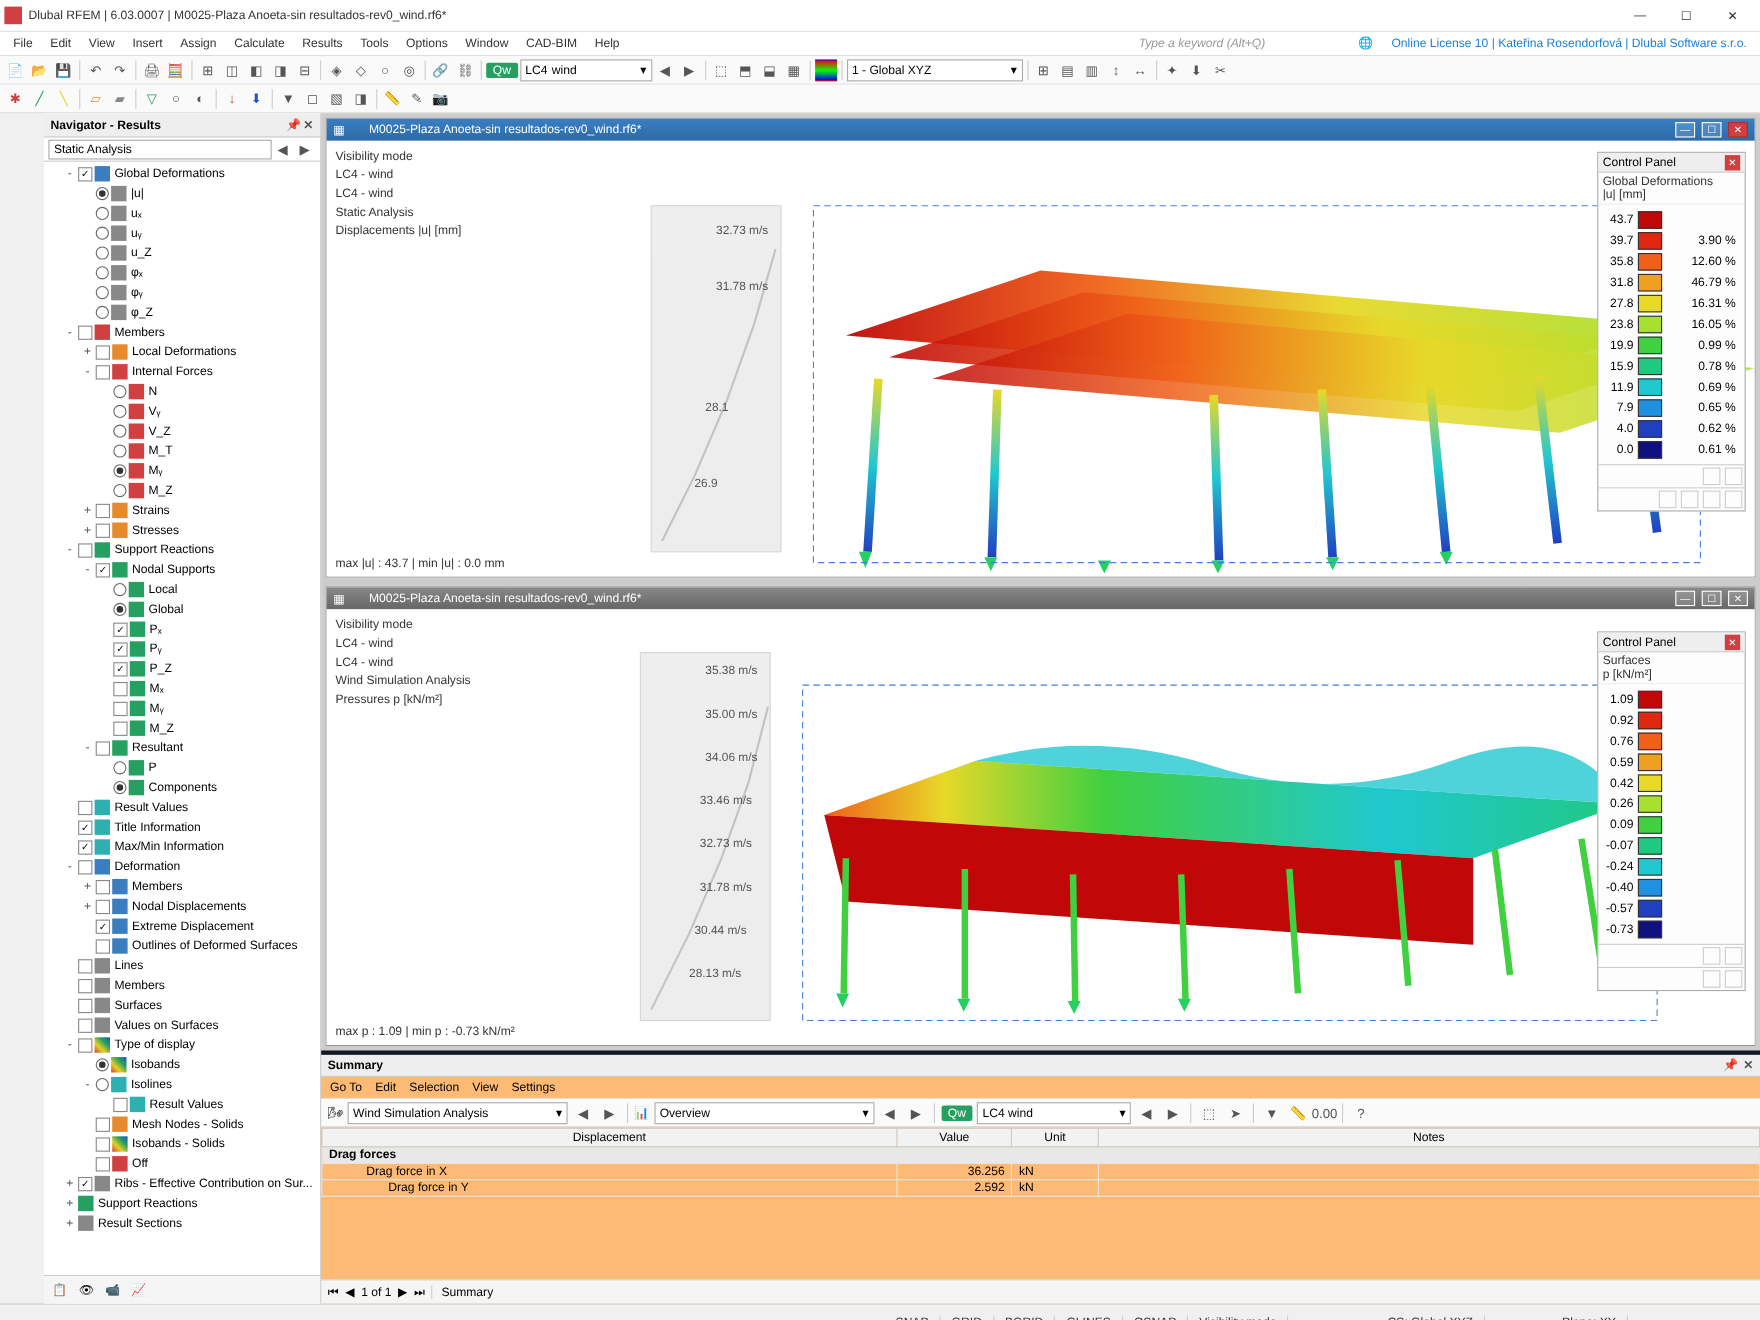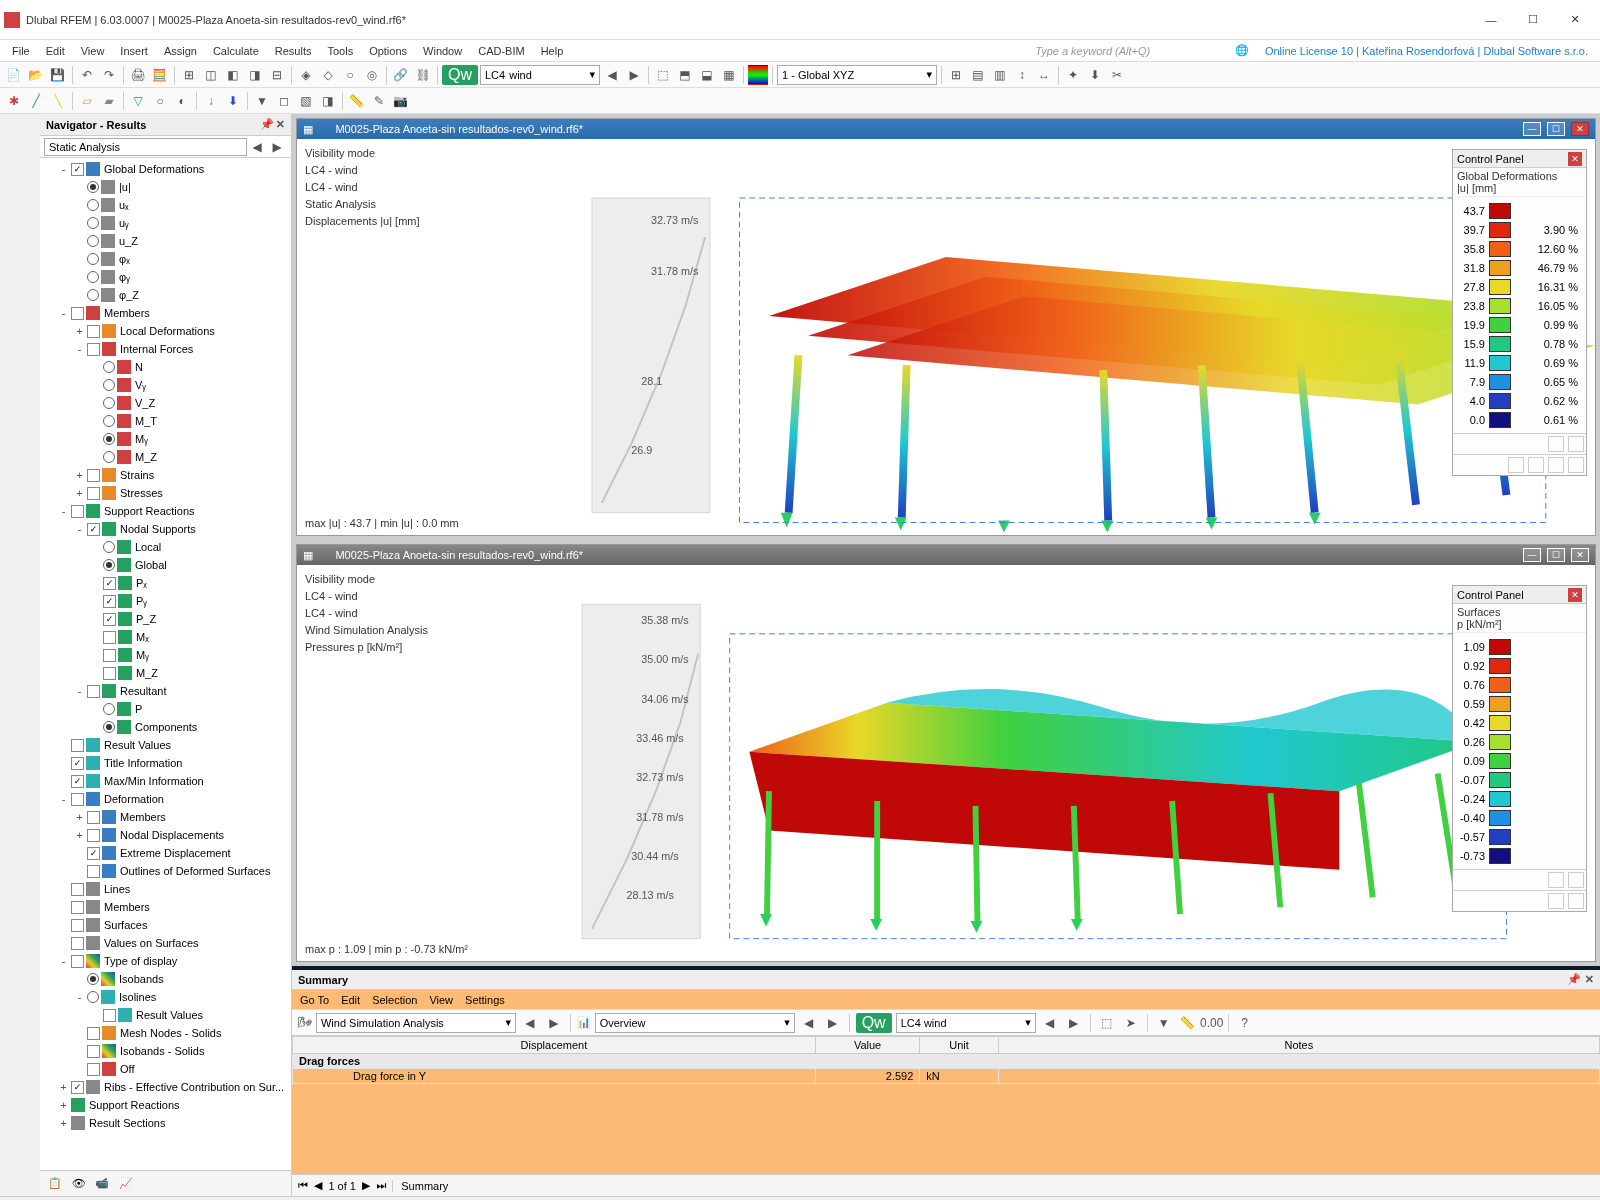--- a/index.html
+++ b/index.html
@@ -1,35 +1,35 @@
 <!DOCTYPE html>
 <html><head>
 <meta charset="utf-8">
 <style>
 * { margin: 0; padding: 0; box-sizing: border-box; font-family: "Segoe UI", Tahoma, sans-serif; font-size: 11px; }
 body { background: #f0f0f0; width: 1600px; height: 1200px; overflow: hidden; position: relative; }
 
 
-.titlebar { height: 40px; background: #fff; display: flex; align-items: center; padding: 0 4px; border-bottom: 1px solid #ddd; }
+.titlebar { height: 29px; background: #fff; display: flex; align-items: center; padding: 0 4px; border-bottom: 1px solid #ddd; }
 .titlebar .icon { width: 16px; height: 16px; background: #d04040; margin-right: 6px; }
 .titlebar .text { flex: 1; color: #333; }
 .win-controls { display: flex; }
 .win-controls span { width: 42px; height: 24px; display: flex; align-items: center; justify-content: center; color: #333; }
 
 
 .menubar { height: 22px; background: #fff; display: flex; align-items: center; padding: 0 4px; border-bottom: 1px solid #ddd; }
 .menubar span { padding: 2px 8px; color: #333; }
 .menubar .search { margin-left: auto; color: #999; font-style: italic; width: 200px; }
 .menubar .license { color: #1a7fd8; padding-right: 8px; }
 
 
 .toolbar { height: 26px; background: #fafafa; border-bottom: 1px solid #ddd; display: flex; align-items: center; padding: 0 4px; gap: 2px; }
 .tb-btn { width: 20px; height: 20px; border: 1px solid transparent; display: inline-flex; align-items: center; justify-content: center; color: #555; font-size: 12px; }
 .tb-sep { width: 1px; height: 18px; background: #ccc; margin: 0 2px; }
-.lc-badge { background: #25a060; color: #fff; padding: 1px 6px; font-size: 16px; border-radius: 2px; }
+.lc-badge { background: #25a060; color: #fff; padding: 1px 6px; font-size: 11px; border-radius: 2px; }
 .lc-combo { border: 1px solid #aaa; background: #fff; height: 20px; display: flex; align-items: center; padding: 0 4px; gap: 4px; min-width: 120px; }
 
 
 .main { display: flex; height: calc(100% - 24px - 22px - 26px - 26px - 20px); }
 .navigator { width: 252px; border-right: 1px solid #ccc; background: #fff; display: flex; flex-direction: column; margin-left: 40px; }
 .nav-header { height: 22px; background: #eee; border-bottom: 1px solid #ccc; display: flex; align-items: center; padding: 0 6px; font-weight: 600; }
 .nav-header .ctrls { margin-left: auto; display: flex; gap: 2px; color: #555; }
 .nav-combo { height: 22px; border-bottom: 1px solid #ccc; display: flex; align-items: center; padding: 0 4px; }
 .nav-combo .sel { flex: 1; border: 1px solid #aaa; background: #fff; height: 18px; padding: 0 4px; display: flex; align-items: center; }
 .nav-tree { flex: 1; overflow-y: auto; padding: 2px 0; }
@@ -898,20 +898,26 @@
             <th style="width:8%">Value</th>
             <th style="width:6%">Unit</th>
             <th>Notes</th>
           </tr>
             </thead>
           <tbody id="sum-body">
               <tr class="grp">
                 <td colspan="4">Drag forces</td>
               </tr>
               <tr>
+                <td style="padding-left:40px">Drag force in X</td>
+                <td style="text-align:right">36.256</td>
+                <td>kN</td>
+                <td></td>
+              </tr>
+              <tr>
                 <td style="padding-left:60px">Drag force in Y</td>
                 <td style="text-align:right">2.592</td>
                 <td>kN</td>
                 <td></td>
               </tr>
             </tbody>
         </table>
       </div>
       <div class="sum-nav">
         <span>⏮</span>

